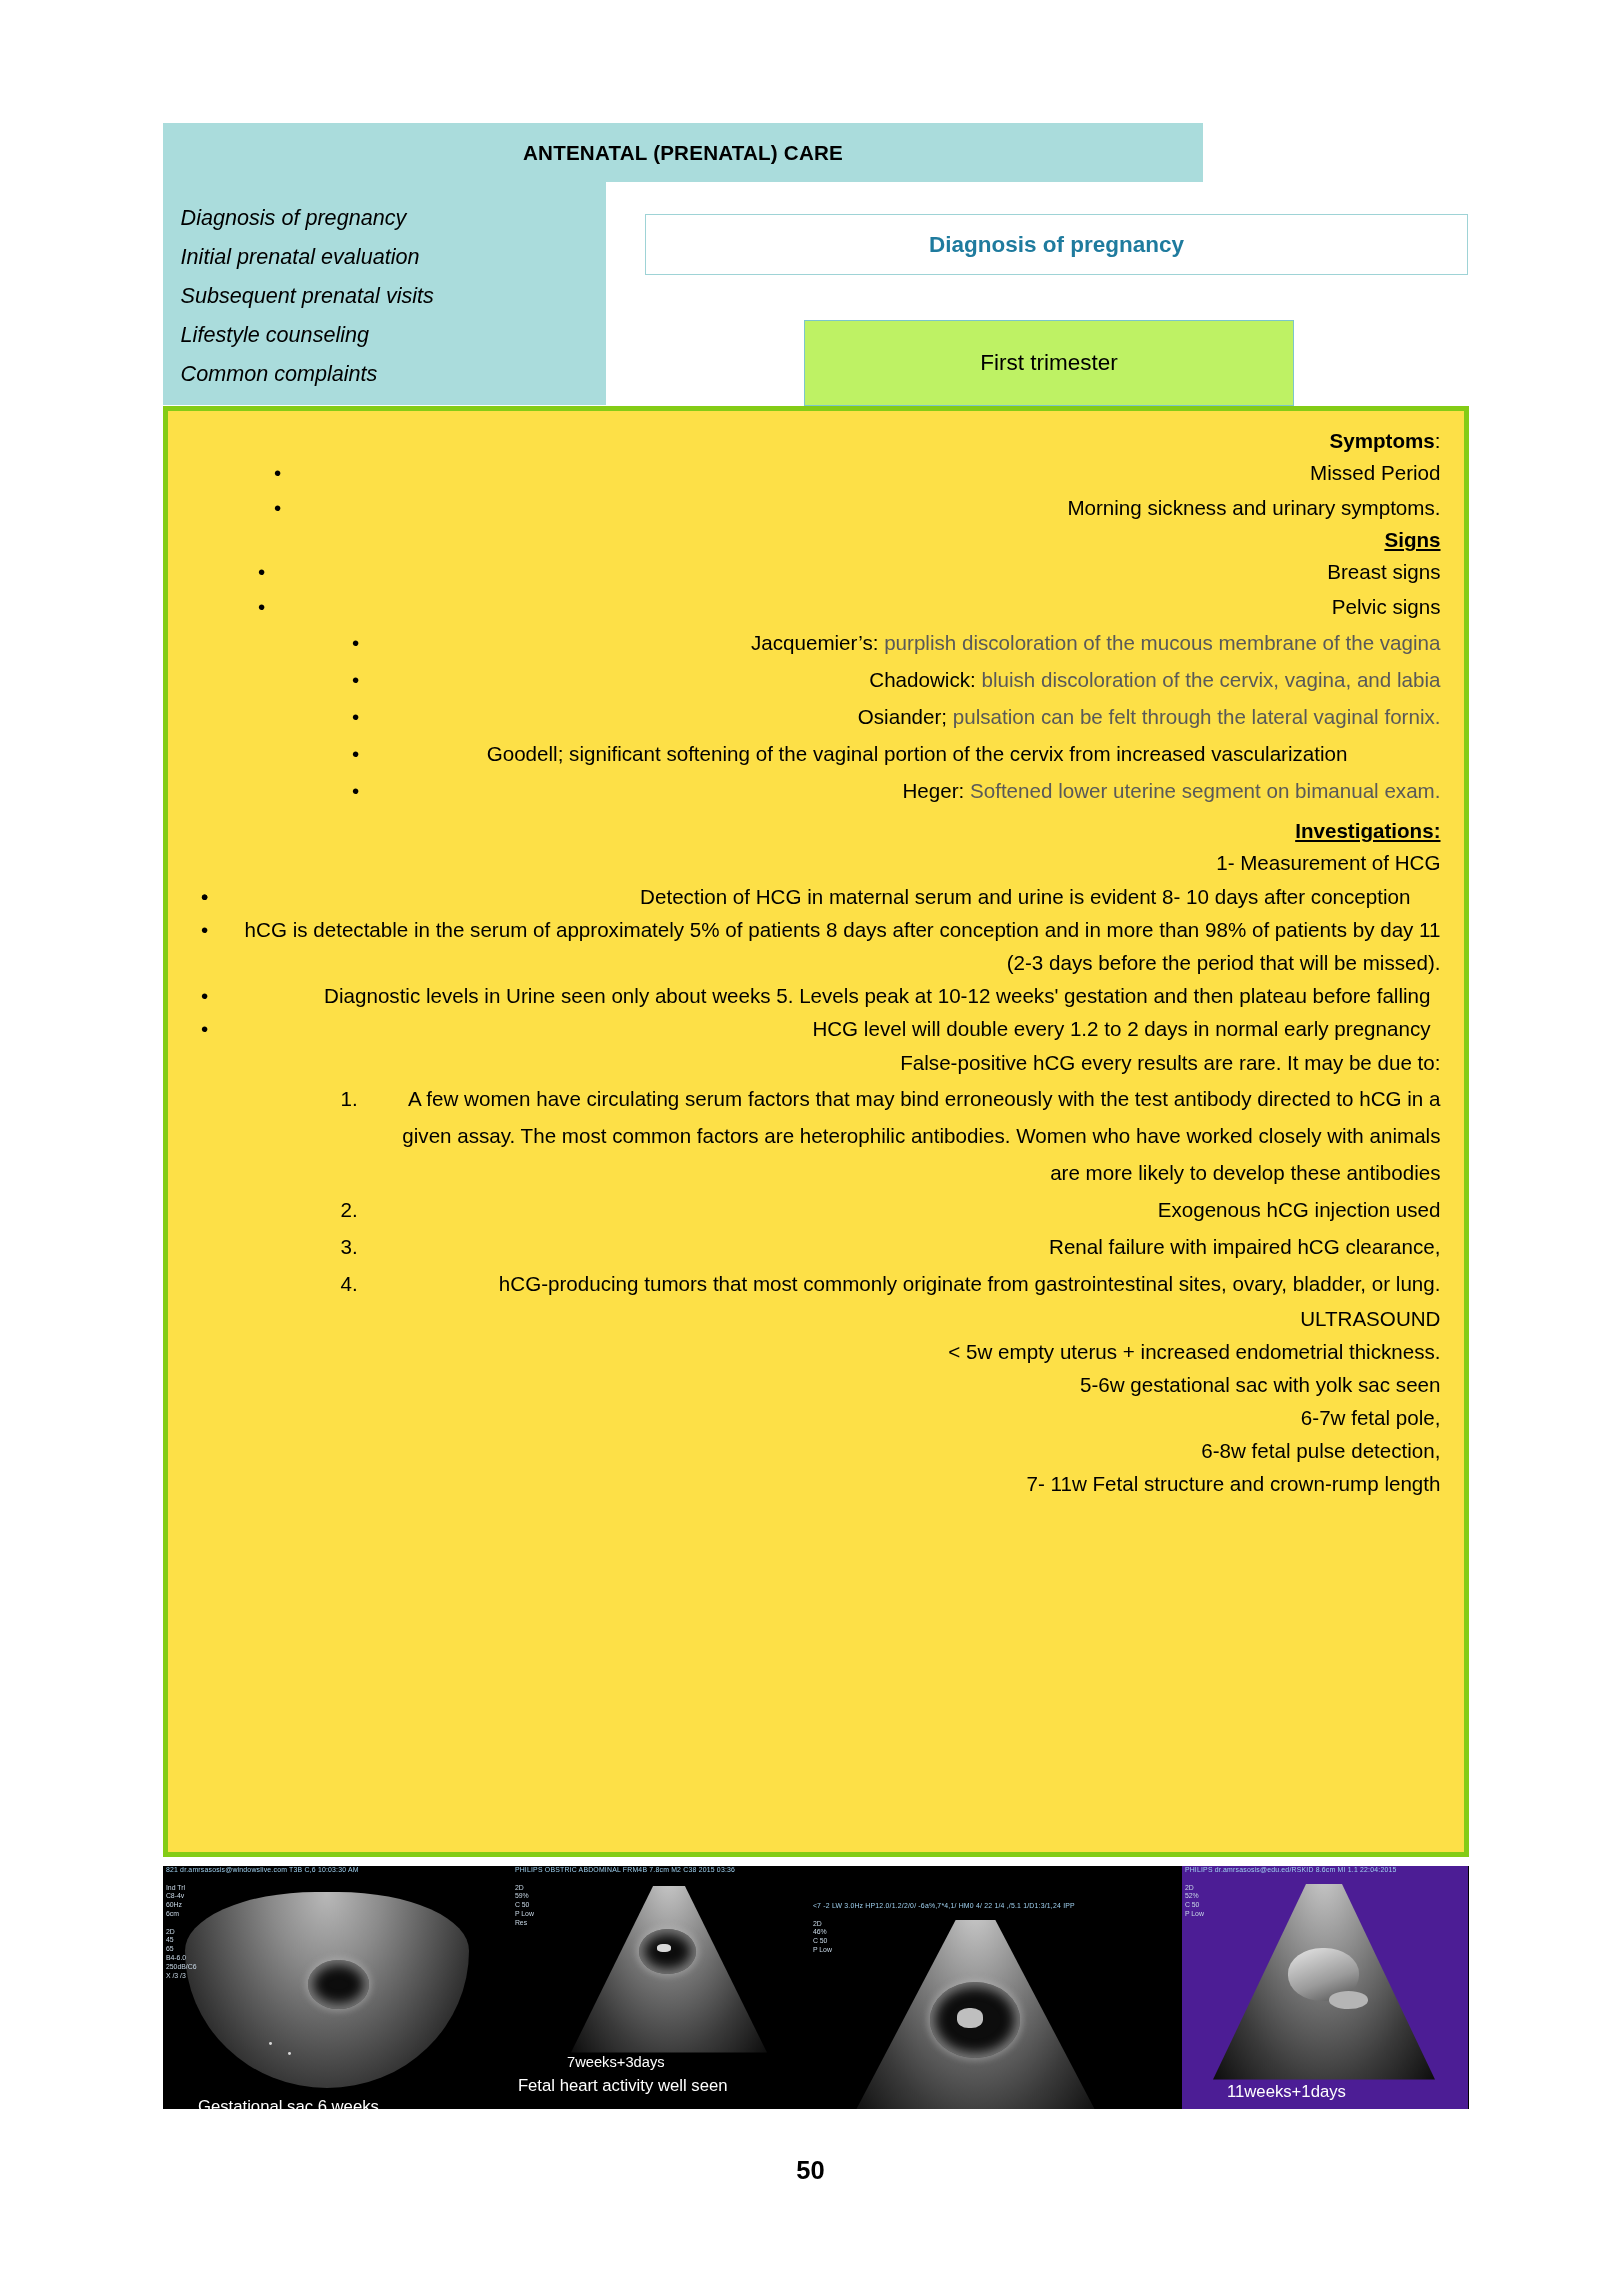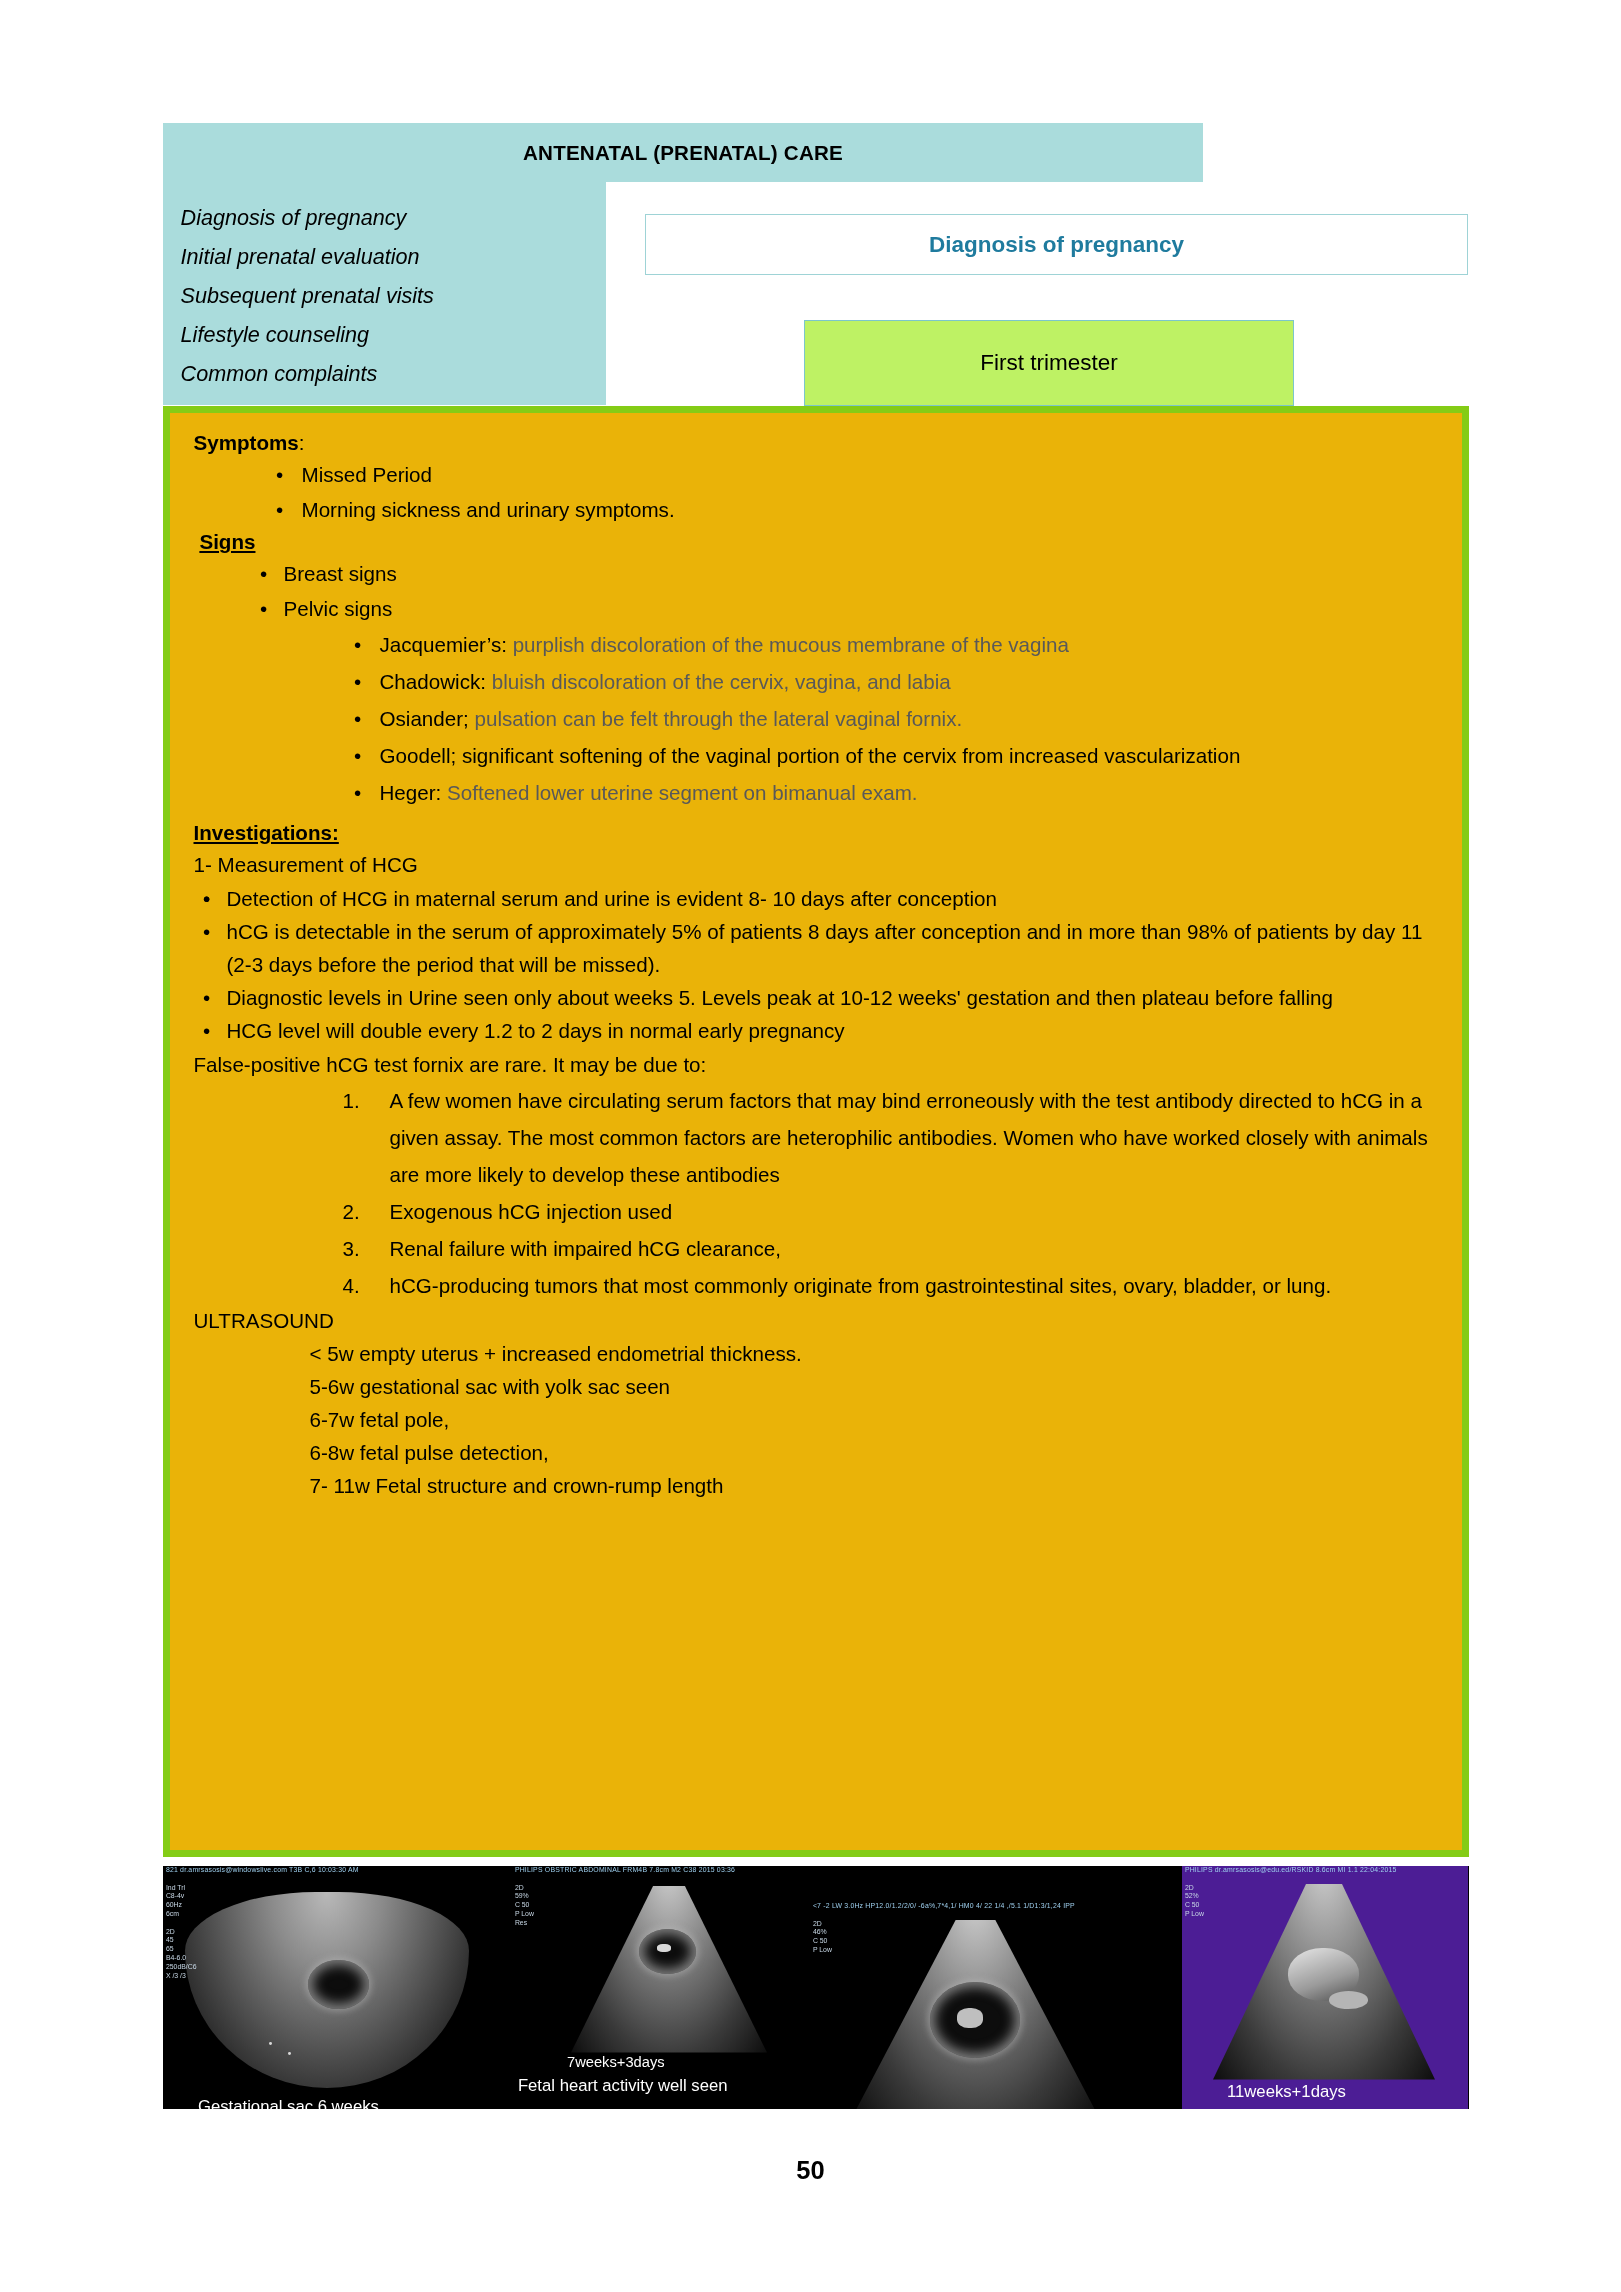--- a/index.html
+++ b/index.html
@@ -97,24 +97,25 @@
     color: #000;
   }
 
   
   .content-box {
     position: absolute;
     left: 163px;
     top: 406px;
     width: 1306px;
     height: 1451px;
-    border: 7px solid #84cc16;
+    border: 5px solid #84cc16;
     box-sizing: border-box;
-    background: #eab308;
+    background: #fde047;
     padding: 13.7px 23.5px 0 23.5px;
+    text-align: right;
   }
   .h-label {
     font-size: 20.6px;
     font-weight: bold;
     margin: 3.9px 0 2px 21.6px;
   }
   .h-label.u { text-decoration: underline; }
   .h-label.nm { margin-left: 0; }
 
   .lvl1 {
@@ -320,21 +321,21 @@
     <div class="h-label u nm" style="margin-top:9.8px">Investigations:</div>
 
     <div class="plain">1- Measurement of HCG</div>
 
     <div class="dash-item" style="max-width:1186px"><span class="bullet">•</span></div>
     <div class="dash-item" style="max-width:1186px"><span class="bullet">•</span><span>Detection of HCG in maternal serum and urine is evident 8- 10 days after conception</span></div>
     <div class="dash-item" style="max-width:1220px"><span class="bullet">•</span><span>hCG is detectable in the serum of approximately 5% of patients 8 days after conception and in more than 98% of patients by day 11 (2-3 days before the period that will be missed).</span></div>
     <div class="dash-item" style="max-width:1206px"><span class="bullet">•</span><span>Diagnostic levels in Urine seen only about weeks 5. Levels peak at 10-12 weeks' gestation and then plateau before falling</span></div>
     <div class="dash-item" style="max-width:1206px"><span class="bullet">•</span><span>HCG level will double every 1.2 to 2 days in normal early pregnancy</span></div>
 
-    <div class="plain">False-positive hCG test fornix are rare. It may be due to:</div>
+    <div class="plain">False-positive hCG every results are rare. It may be due to:</div>
 
     <div class="num-item" style="max-width:1059px"><span class="num">1.</span><span>A few women have circulating serum factors that may bind erroneously with the test antibody directed to hCG in a given assay. The most common factors are heterophilic antibodies. Women who have worked closely with animals are more likely to develop these antibodies</span></div>
     <div class="num-item"><span class="num">2.</span><span>Exogenous hCG injection used</span></div>
     <div class="num-item"><span class="num">3.</span><span>Renal failure with impaired hCG clearance,</span></div>
     <div class="num-item" style="max-width:1059px"><span class="num">4.</span><span>hCG-producing tumors that most commonly originate from gastrointestinal sites, ovary, bladder, or lung.</span></div>
 
     <div class="us-head">ULTRASOUND</div>
     <div class="us-line">&lt; 5w empty uterus + increased endometrial thickness.</div>
     <div class="us-line">5-6w gestational sac with yolk sac seen</div>
     <div class="us-line">6-7w fetal pole,</div>

